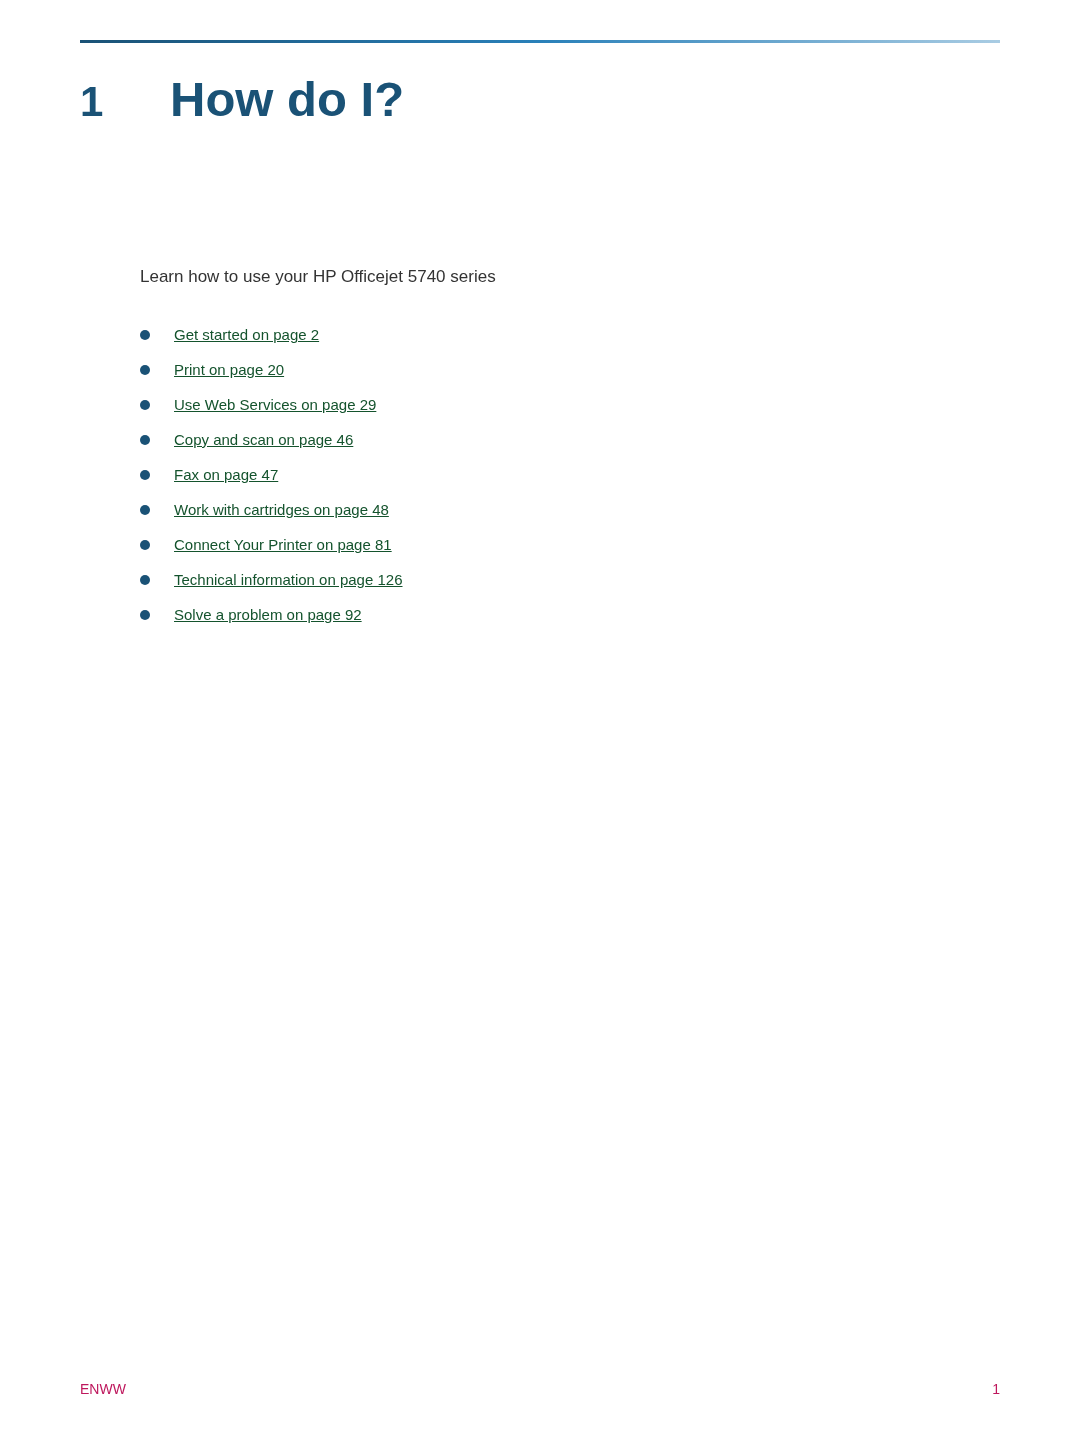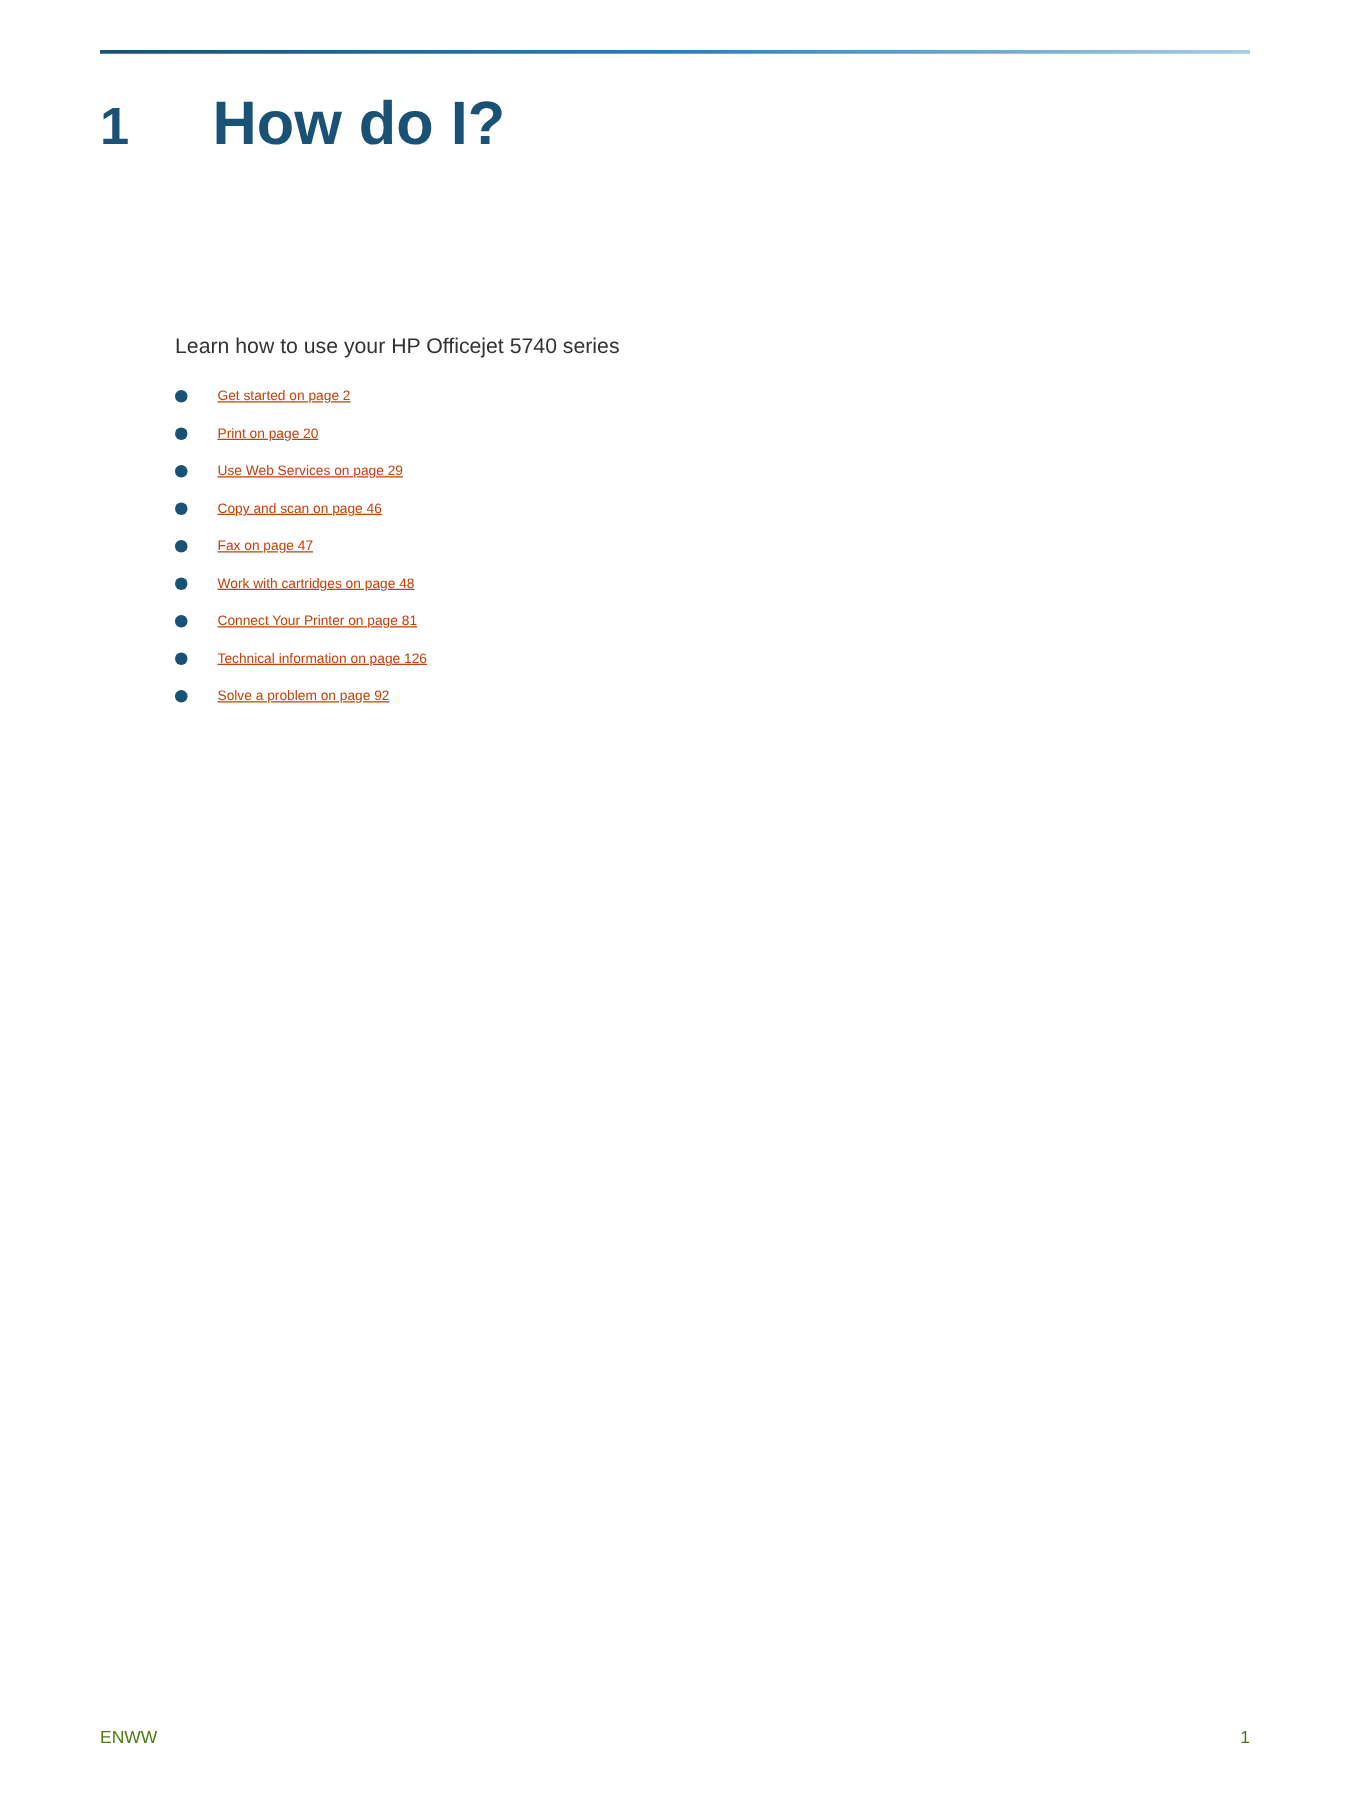--- a/index.html
+++ b/index.html
@@ -50,21 +50,21 @@
     .chapter-title {
       font-size: 49px;
       font-weight: bold;
       color: #1a5276;
       font-family: Arial, Helvetica, sans-serif;
     }
 
     .intro-text {
       font-size: 17px;
       color: #333333;
-      margin-bottom: 24px;
+      margin-bottom: 39px;
       margin-left: 60px;
     }
 
     .toc-list {
       list-style: none;
       margin-left: 60px;
     }
 
     .toc-list li {
       display: flex;
@@ -76,35 +76,35 @@
     .bullet {
       width: 10px;
       height: 10px;
       background: #1a5276;
       border-radius: 50%;
       margin-right: 24px;
       flex-shrink: 0;
     }
 
     .toc-link {
-      color: #c2410c;
+      color: #14532d;
       cursor: pointer;
-      font-size: 11px;
+      font-size: 15px;
     }
 
     .page-footer {
       position: absolute;
       bottom: 40px;
       left: 80px;
       right: 80px;
       display: flex;
       justify-content: space-between;
       align-items: center;
       font-size: 14px;
-      color: #4d7c0f;
+      color: #be185d;
     }
 
     .footer-left {
       font-size: 14px;
     }
 
     .footer-right {
       font-size: 14px;
     }
   </style>

